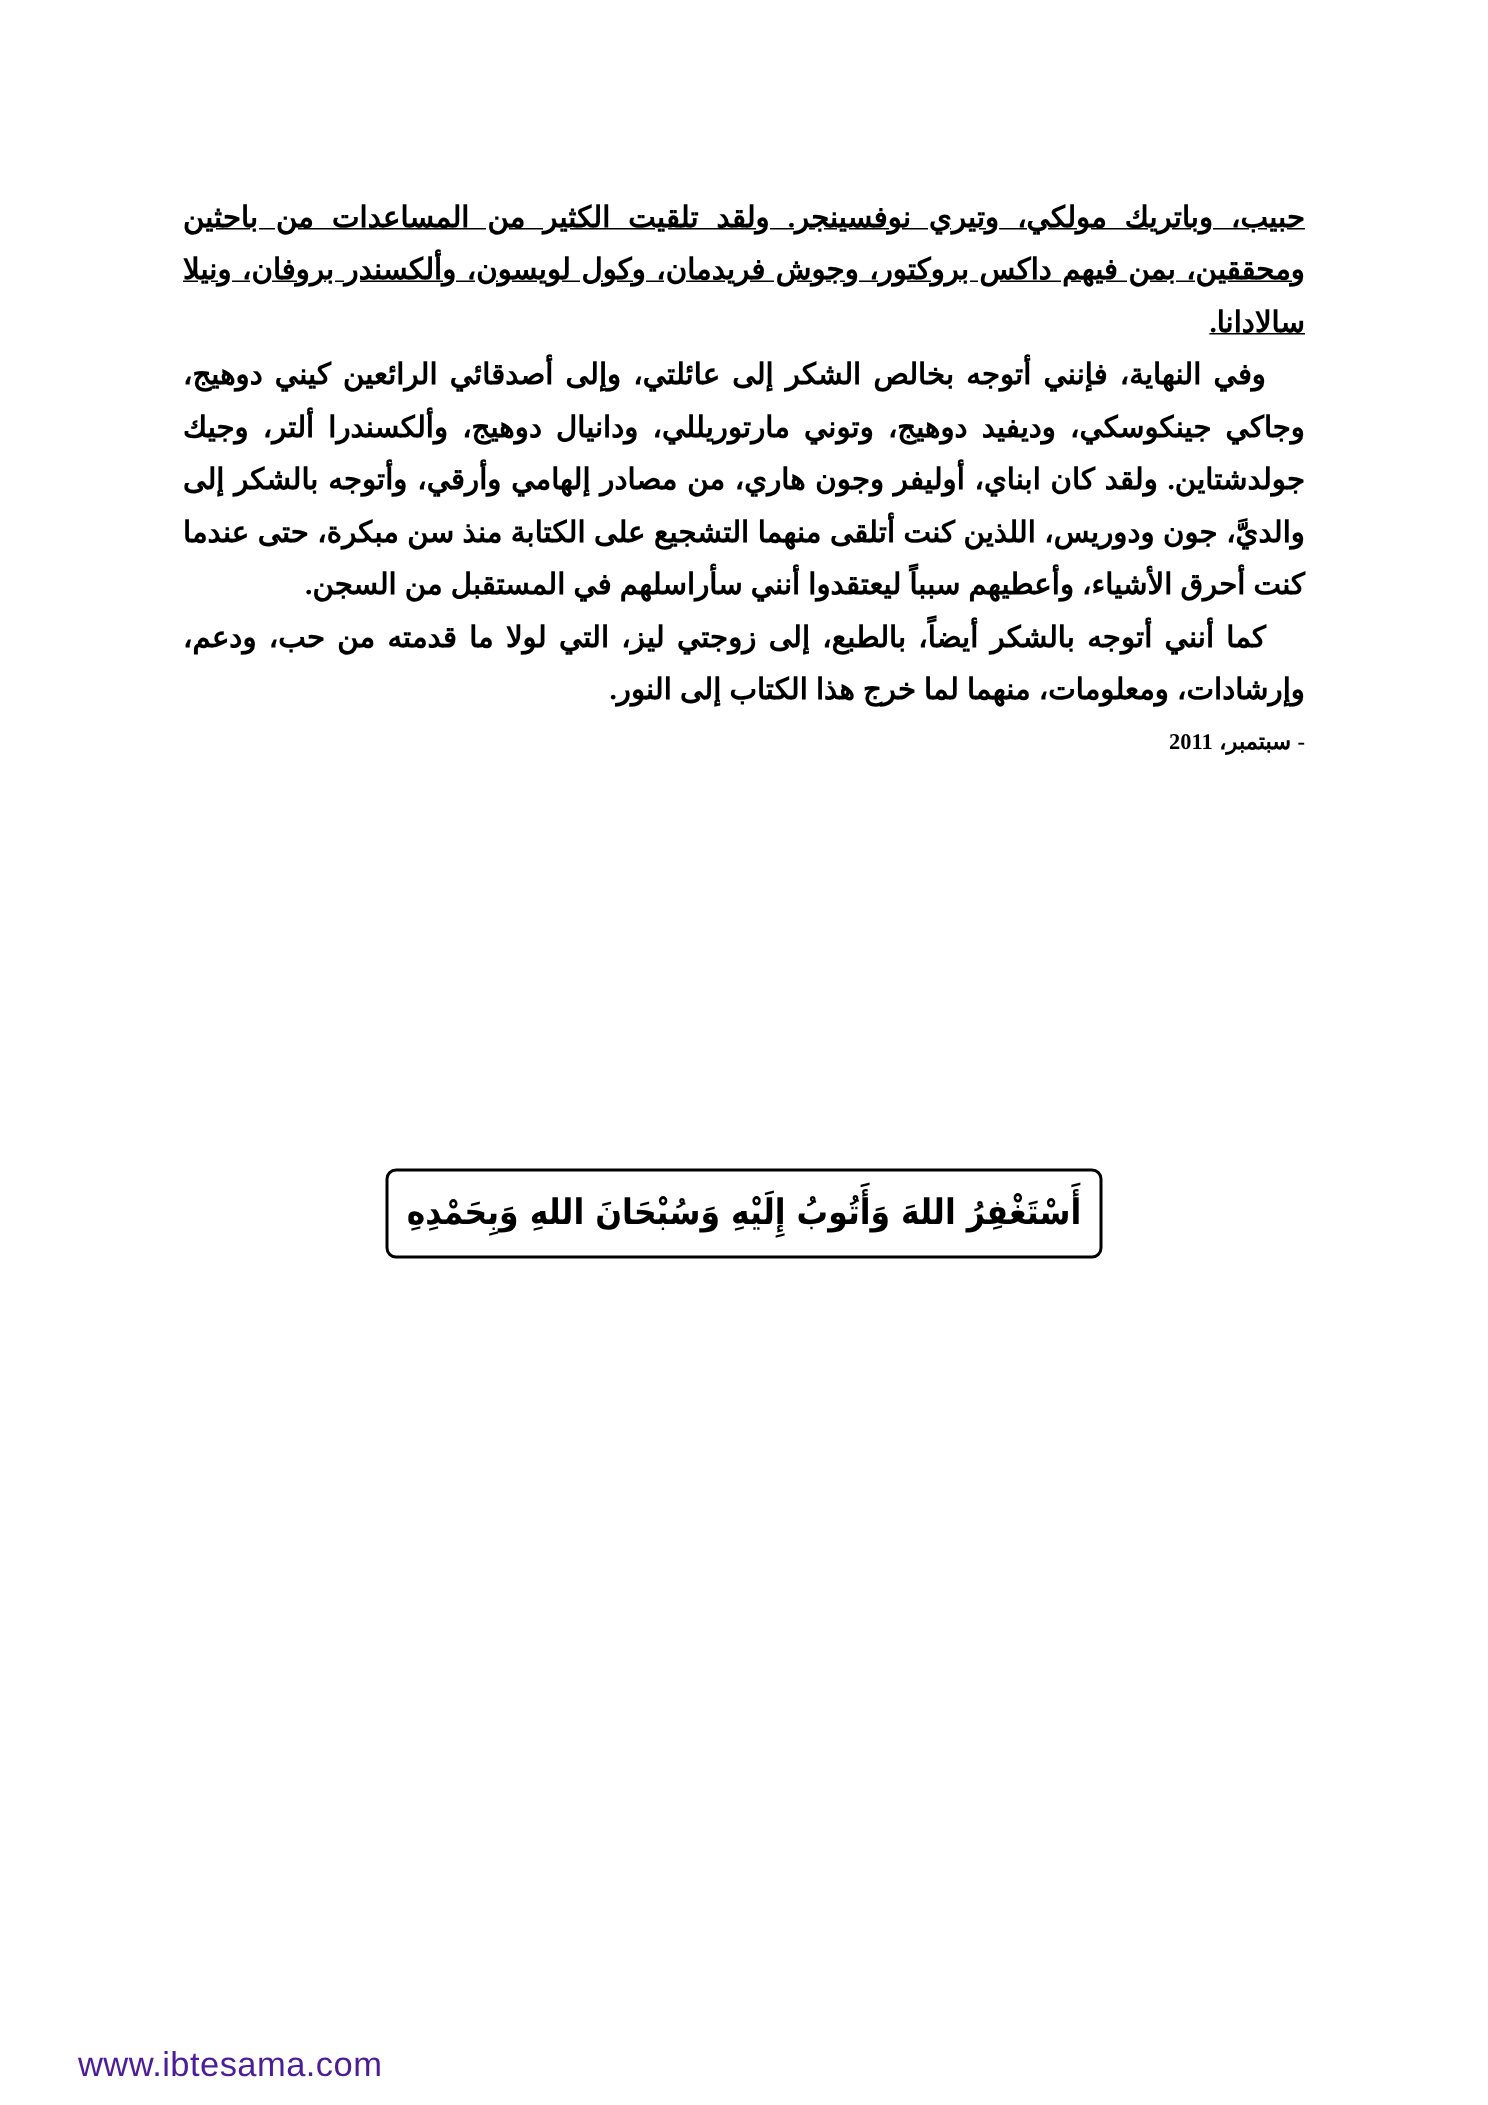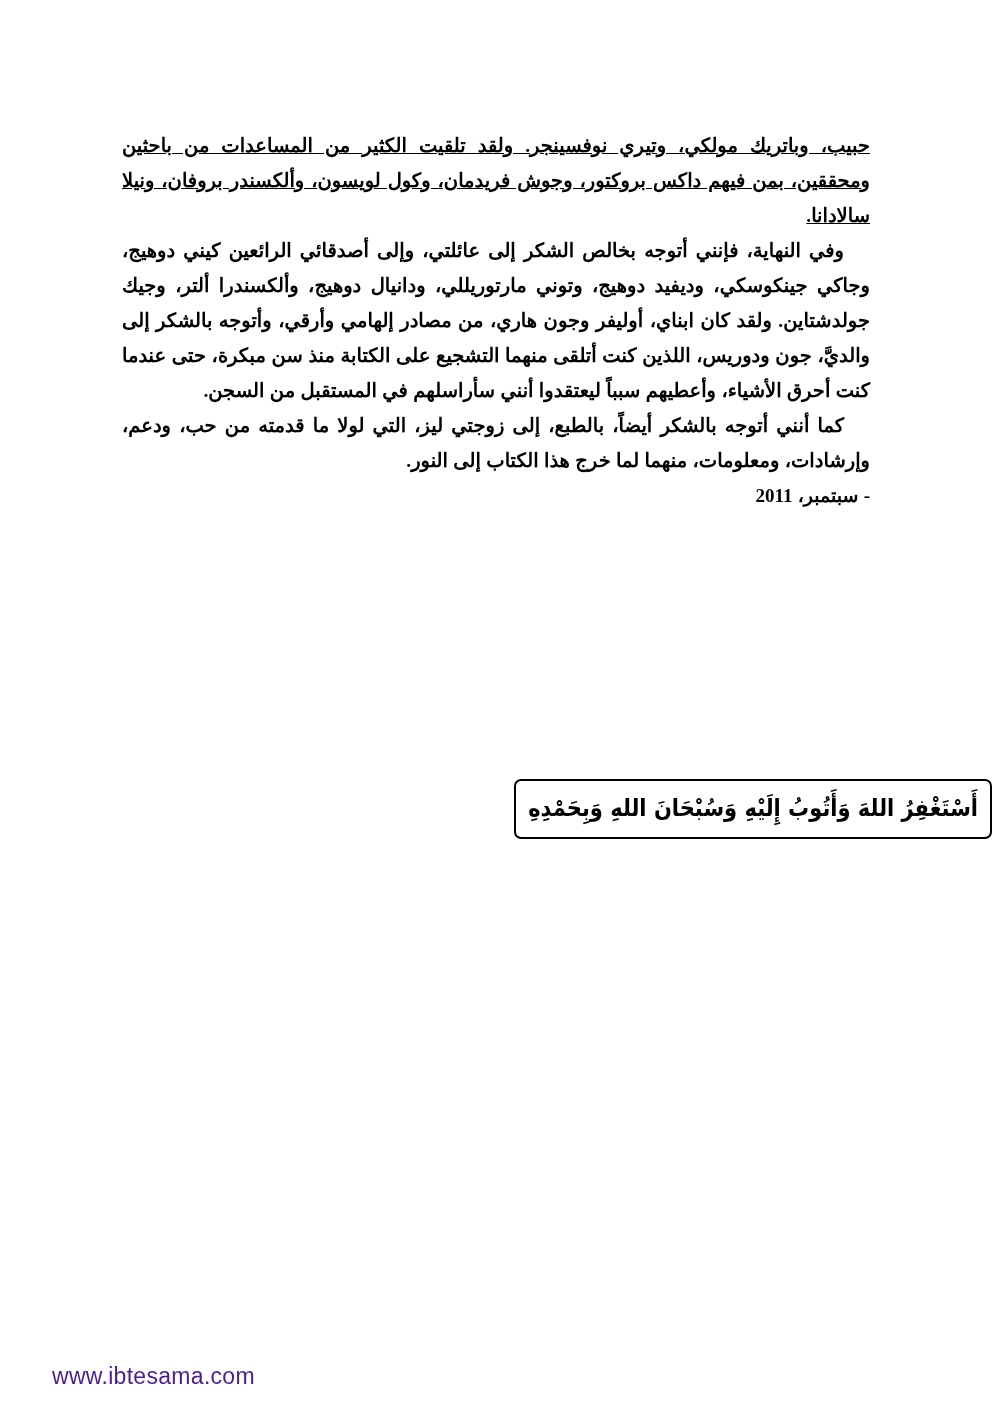--- a/index.html
+++ b/index.html
@@ -51,33 +51,33 @@
     text-indent: 0;
     text-decoration: underline;
   }
 
   .signature-line {
     margin: 0;
     padding: 0;
     direction: rtl;
     text-align: left;
     text-indent: 0;
-    font-size: 19px;
+    font-size: 15px;
     line-height: 35px;
     font-weight: 600;
     padding-left: 120px;
   }
 
   .calligraphy-wrap {
     position: absolute;
     left: 0;
     right: 0;
     top: 779px;
     display: flex;
-    justify-content: flex-start;
+    justify-content: center;
   }
 
   .calligraphy-box {
     border: 2px solid #000000;
     border-radius: 7px;
     padding: 4px 12px 6px 12px;
     background: #ffffff;
     min-width: 258px;
     text-align: center;
     box-sizing: border-box;

